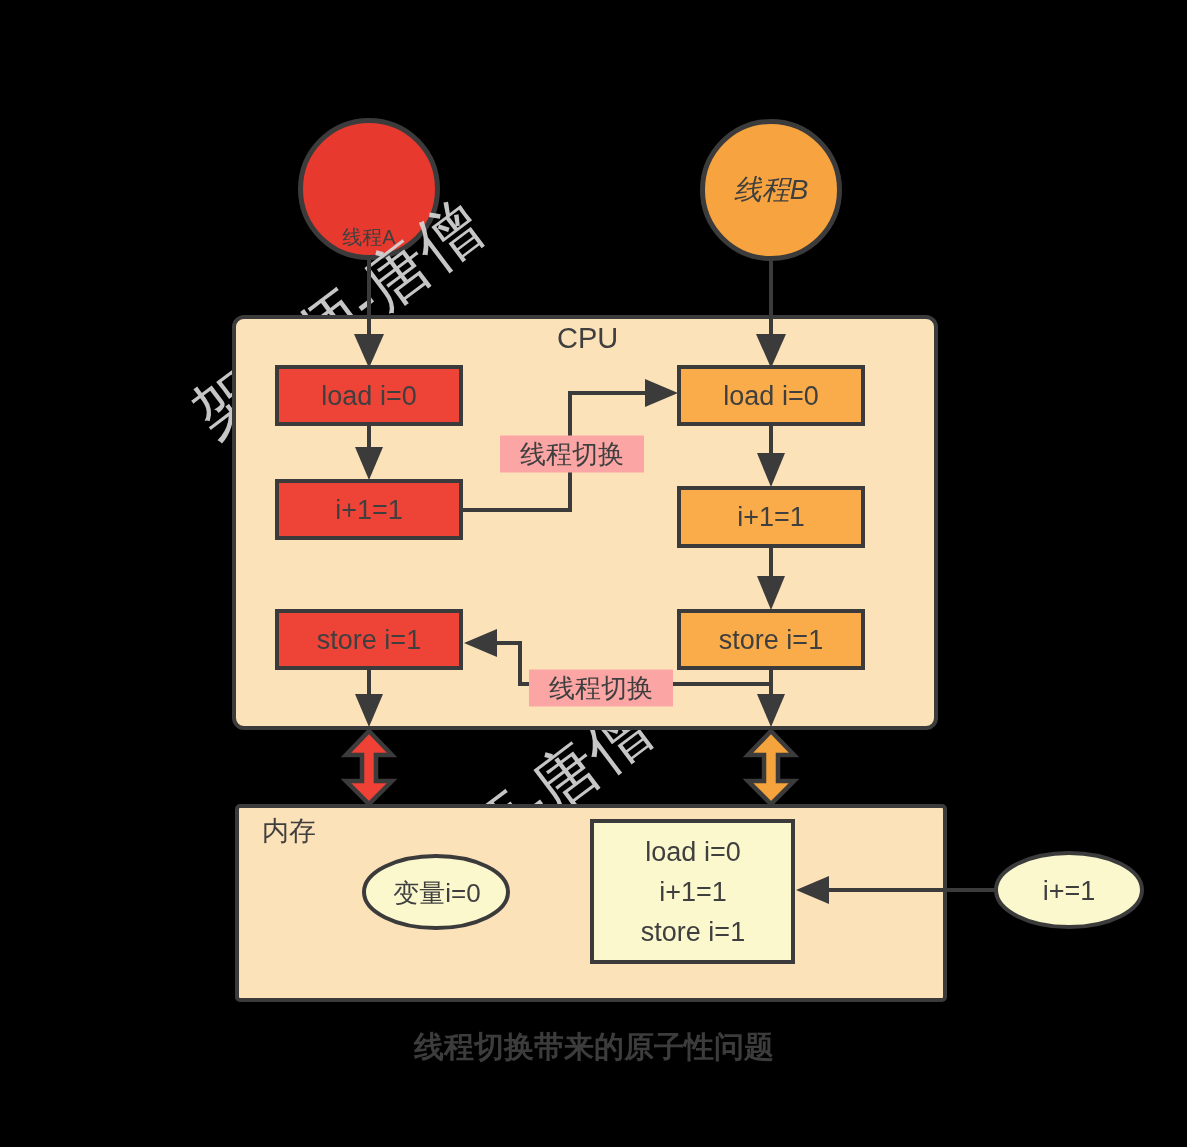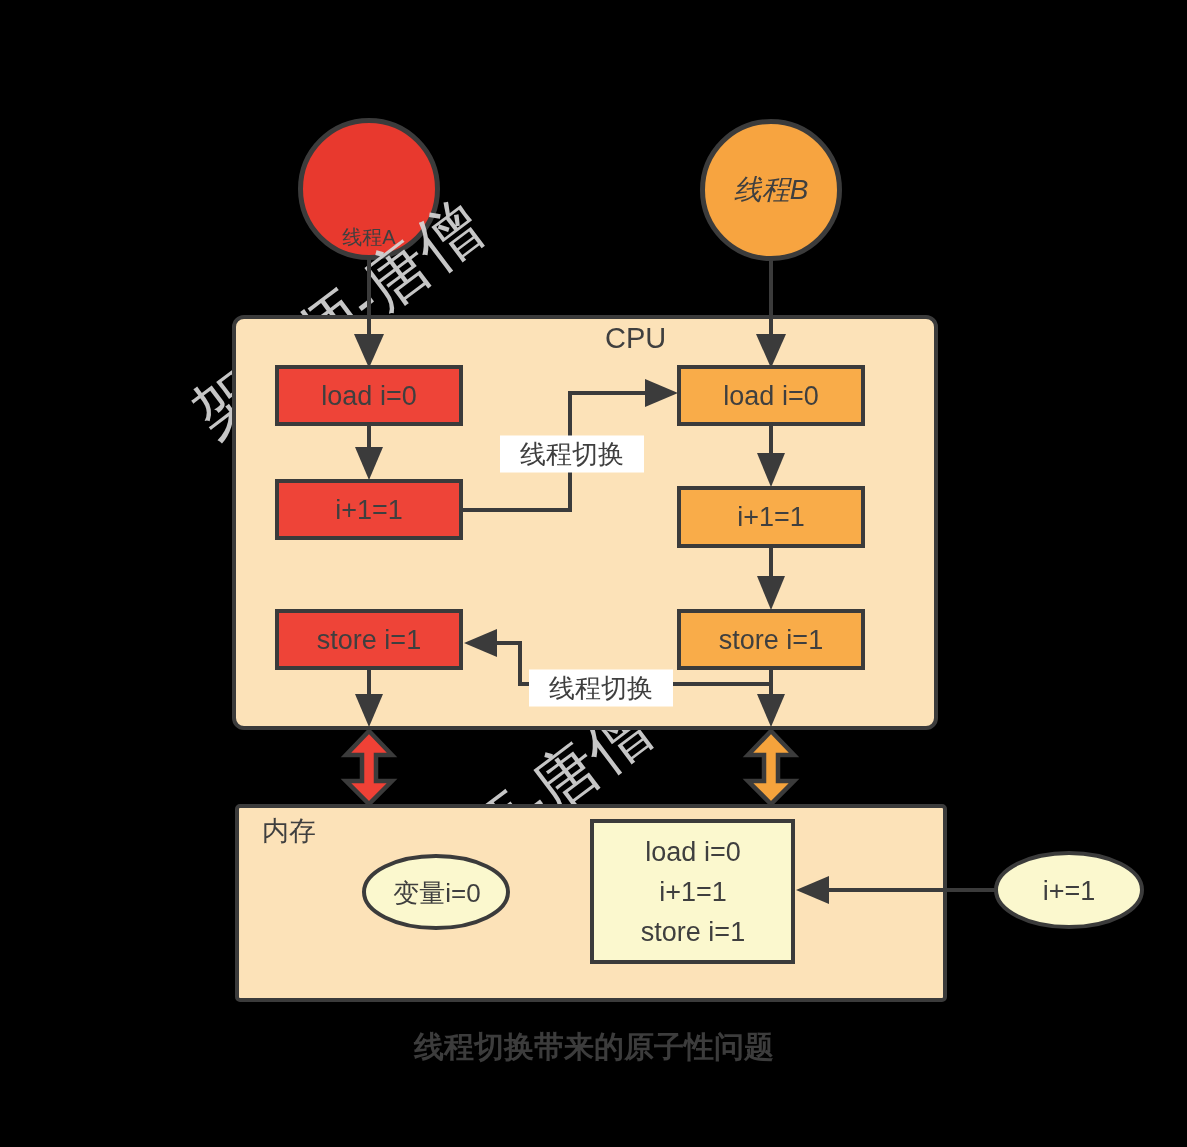--- a/index.html
+++ b/index.html
@@ -13,21 +13,21 @@
     box-sizing:border-box;width:142px;height:142px;border-radius:50%;
     border:5px solid #3B3B3B;z-index:1;
   }
   .wm{
     z-index:2;font-size:64px;color:#D7D7D7;opacity:.92;white-space:nowrap;
     letter-spacing:0;font-weight:500;pointer-events:none;
   }
   #diagram-svg{position:absolute;left:0;top:0;z-index:3;}
   .txt{z-index:4;color:#3F3F3F;white-space:nowrap;}
   .node-label{font-size:27px;}
-  .switch-label{font-size:26px;background:#ffffff;padding:1px 20px;}
+  .switch-label{font-size:26px;background:#fca5a5;padding:1px 20px;}
   .region-label{font-size:27px;margin-left:8px;}
   .ops{font-size:27px;line-height:40px;text-align:center;}
   .title{font-size:30px;font-weight:600;color:#3C3C3C;}
 </style>
 </head>
 <body>
 
 <div id="canvas">
 
   <div class="abs circle" style="left:298px;top:118px;background:#E8392E;"></div>
@@ -86,21 +86,21 @@
     <ellipse cx="436" cy="892" rx="72" ry="36" fill="#FBF8CE" stroke="#3B3B3B" stroke-width="4"></ellipse>
     <rect x="592" y="821" width="201" height="141" fill="#FBF8CE" stroke="#3B3B3B" stroke-width="4"></rect>
     <ellipse cx="1069" cy="890" rx="73" ry="37" fill="#FBF8CE" stroke="#3B3B3B" stroke-width="4"></ellipse>
     <line x1="996" y1="890" x2="826" y2="890" stroke="#3B3B3B" stroke-width="4"></line>
     <polygon fill="#3B3B3B" points="796,890 829,876 829,904"></polygon>
   </svg>
 
   <div class="abs txt center" style="left:369px;top:189px;font-size:20px;margin-top:48px;">线程A</div>
   <div class="abs txt center" style="left:771px;top:190px;font-size:28px;font-style:italic;">线程B</div>
 
-  <div class="abs txt" style="left:557px;top:322px;font-size:29px;margin-left:48px;">CPU</div>
+  <div class="abs txt" style="left:557px;top:322px;font-size:29px;">CPU</div>
 
   <div class="abs txt center node-label" style="left:369px;top:396px;">load i=0</div>
   <div class="abs txt center node-label" style="left:369px;top:510px;">i+1=1</div>
   <div class="abs txt center node-label" style="left:369px;top:640px;">store i=1</div>
 
   <div class="abs txt center node-label" style="left:771px;top:396px;">load i=0</div>
   <div class="abs txt center node-label" style="left:771px;top:517px;">i+1=1</div>
   <div class="abs txt center node-label" style="left:771px;top:640px;">store i=1</div>
 
   <div class="abs txt center switch-label" style="left:572px;top:454px;">线程切换</div>

